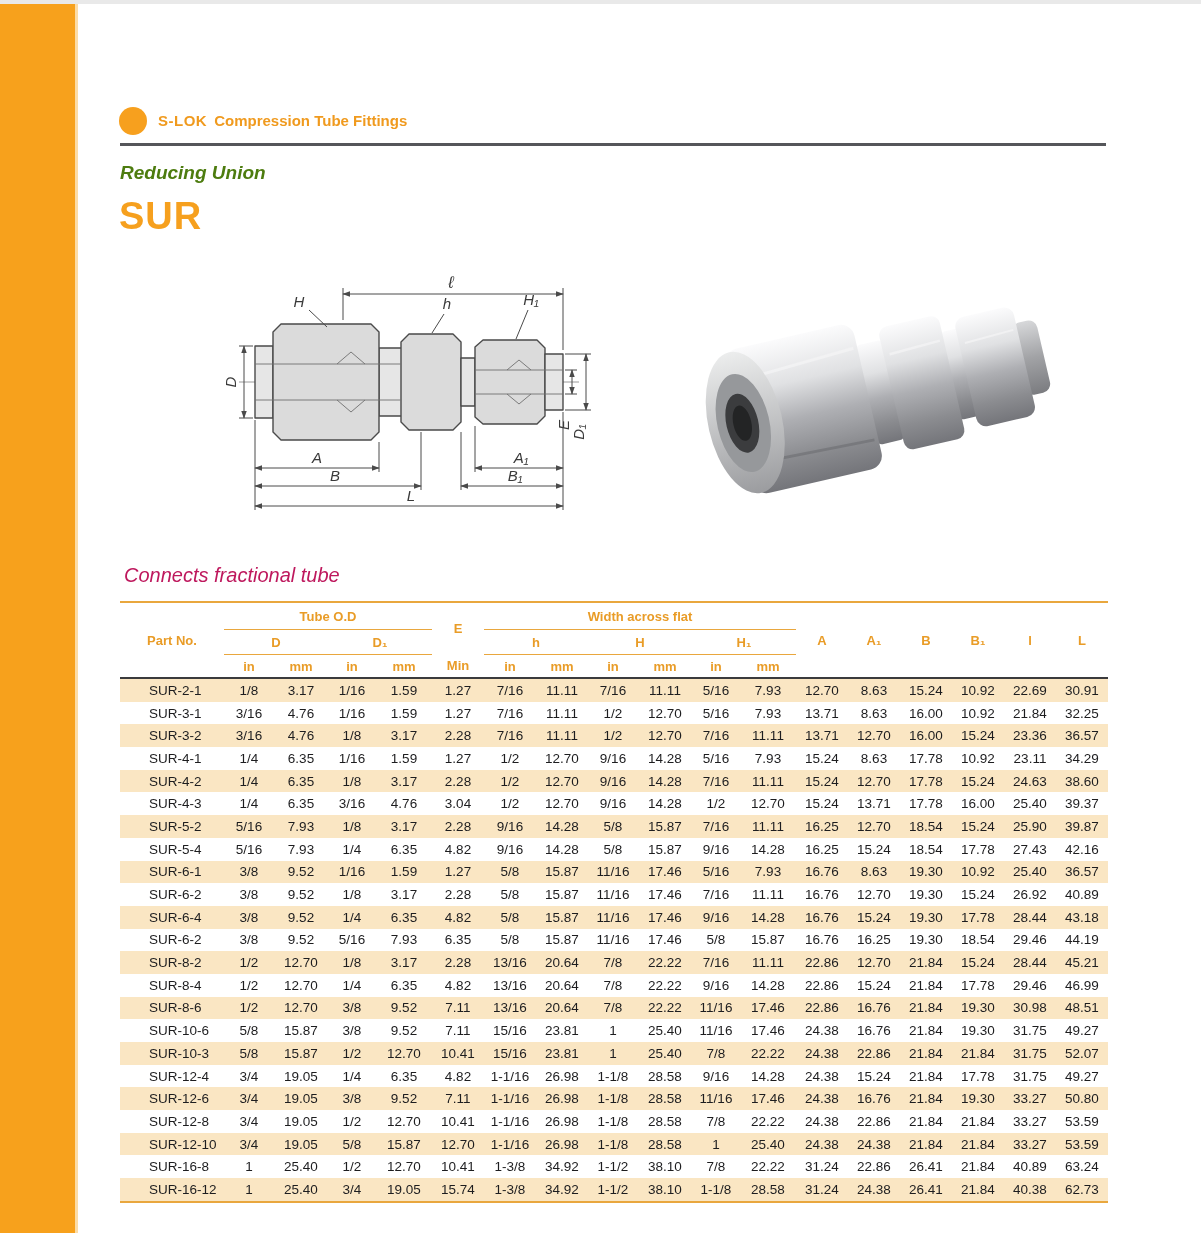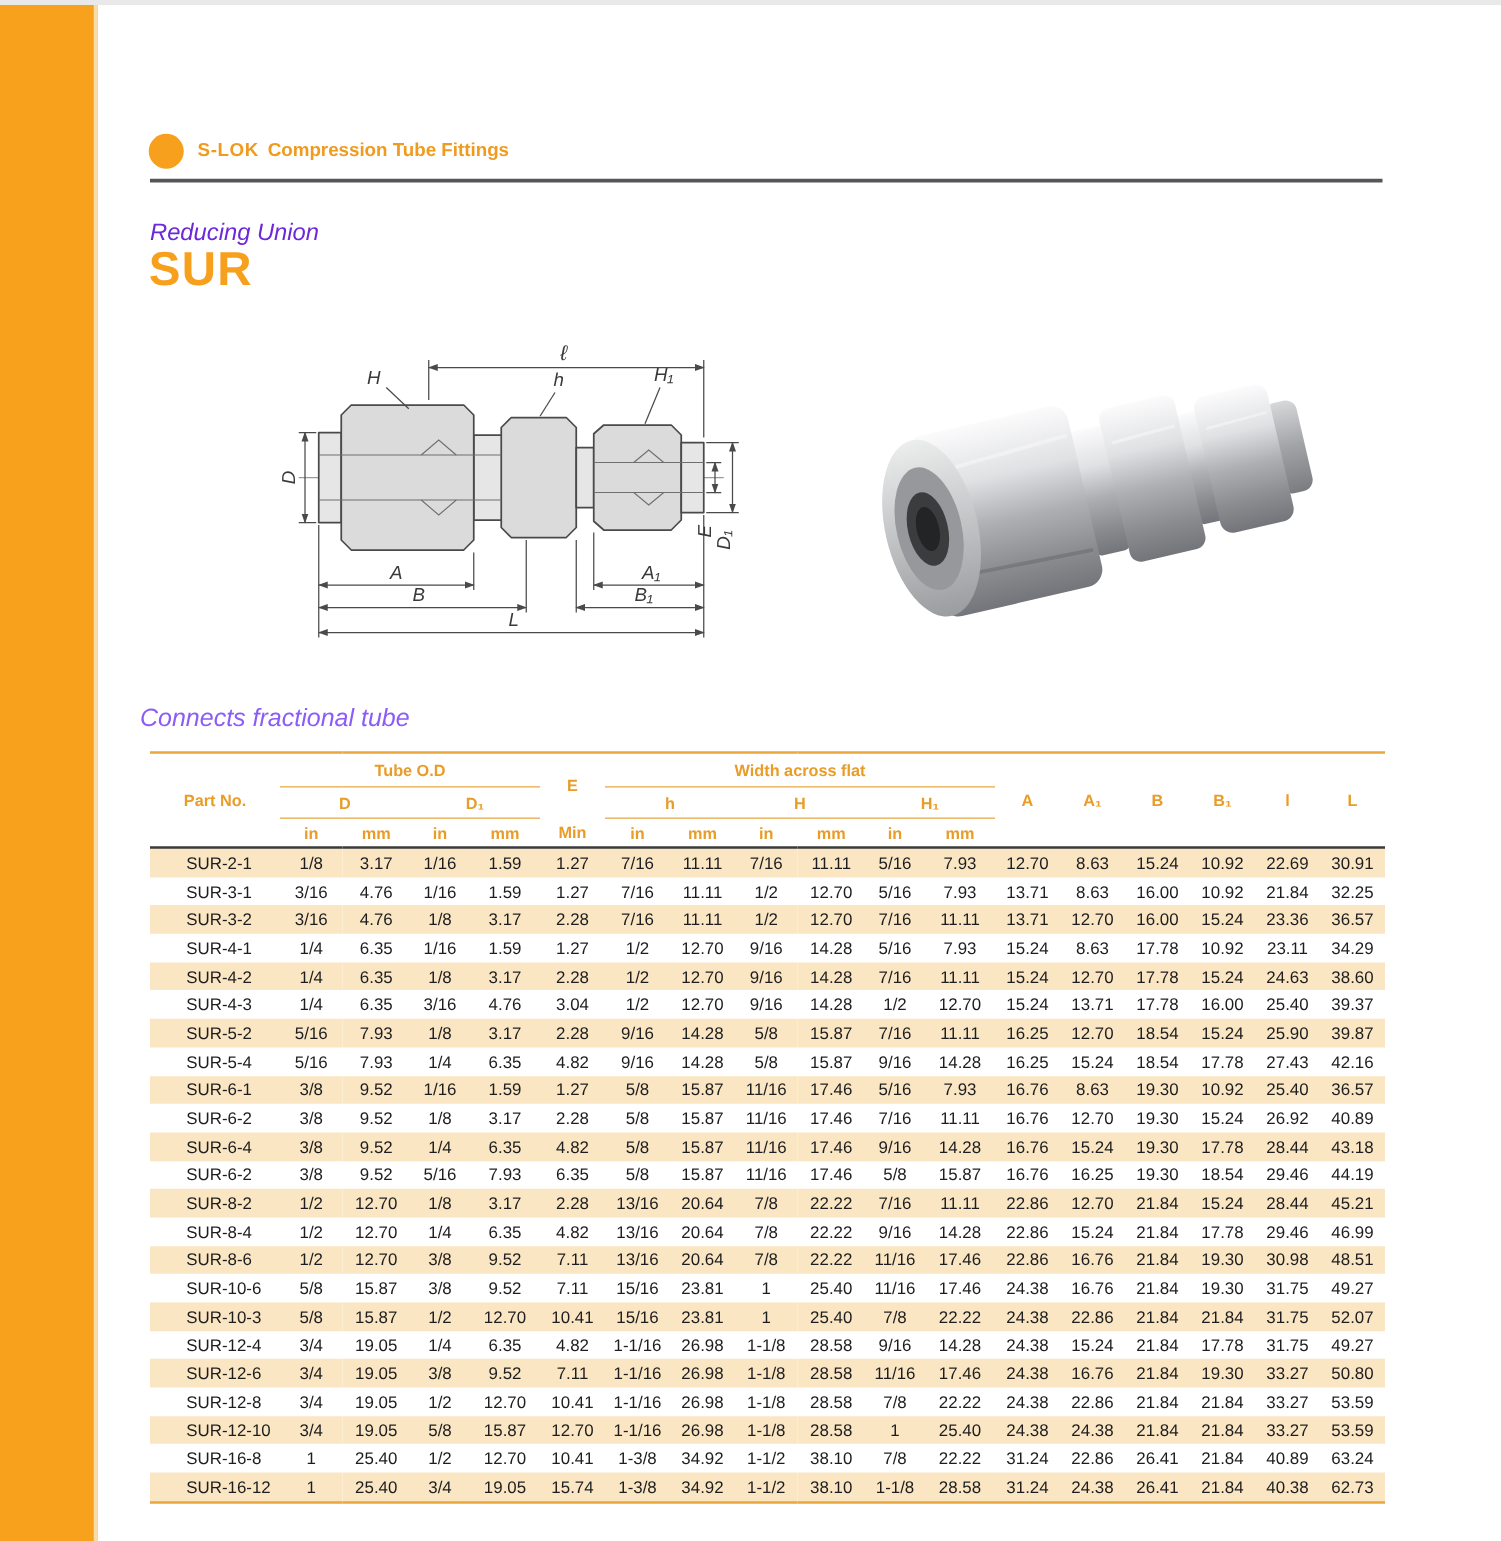--- a/index.html
+++ b/index.html
@@ -15,32 +15,32 @@
     position:absolute; left:119px; top:103px; width:28px; height:28px;
     border-radius:50%; background:#F7A01E;
   }
   .logo-text {
     position:absolute; left:158px; top:108px; font-size:15px; font-weight:bold;
     color:#F09A1E; white-space:nowrap;
   }
   .logo-text .brand { font-weight:600; letter-spacing:.5px; margin-right:7px; }
   .rule { position:absolute; left:120px; top:139px; width:986px; height:3px; background:#55565A; }
   .subtitle {
-    position:absolute; left:120px; top:172px; font-size:19px; font-style:italic;
-    font-weight:normal; color:#6d28d9;
+    position:absolute; left:120px; top:158px; font-size:19px; font-style:italic;
+    font-weight:bold; color:#4d7c0f;
   }
   .title {
     position:absolute; left:119px; top:191px; font-size:38px; font-weight:bold;
     color:#F6A01E; letter-spacing:1px;
   }
   .diagram { position:absolute; left:225px; top:256px; }
   .photo { position:absolute; left:660px; top:286px; }
   .section-note {
-    position:absolute; left:112px; top:560px; font-size:20px; font-style:italic;
-    color:#8b5cf6;
+    position:absolute; left:124px; top:560px; font-size:20px; font-style:italic;
+    color:#be185d;
   }
   table.spec {
     position:absolute; left:120px; top:597px; width:986px;
     border-collapse:collapse; table-layout:fixed;
     border-top:2px solid #E9A73E; border-bottom:2px solid #E9A73E;
   }
   .spec th {
     color:#E99C27; font-size:13px; font-weight:bold; text-align:center;
     vertical-align:middle; padding:1px 0;
   }

